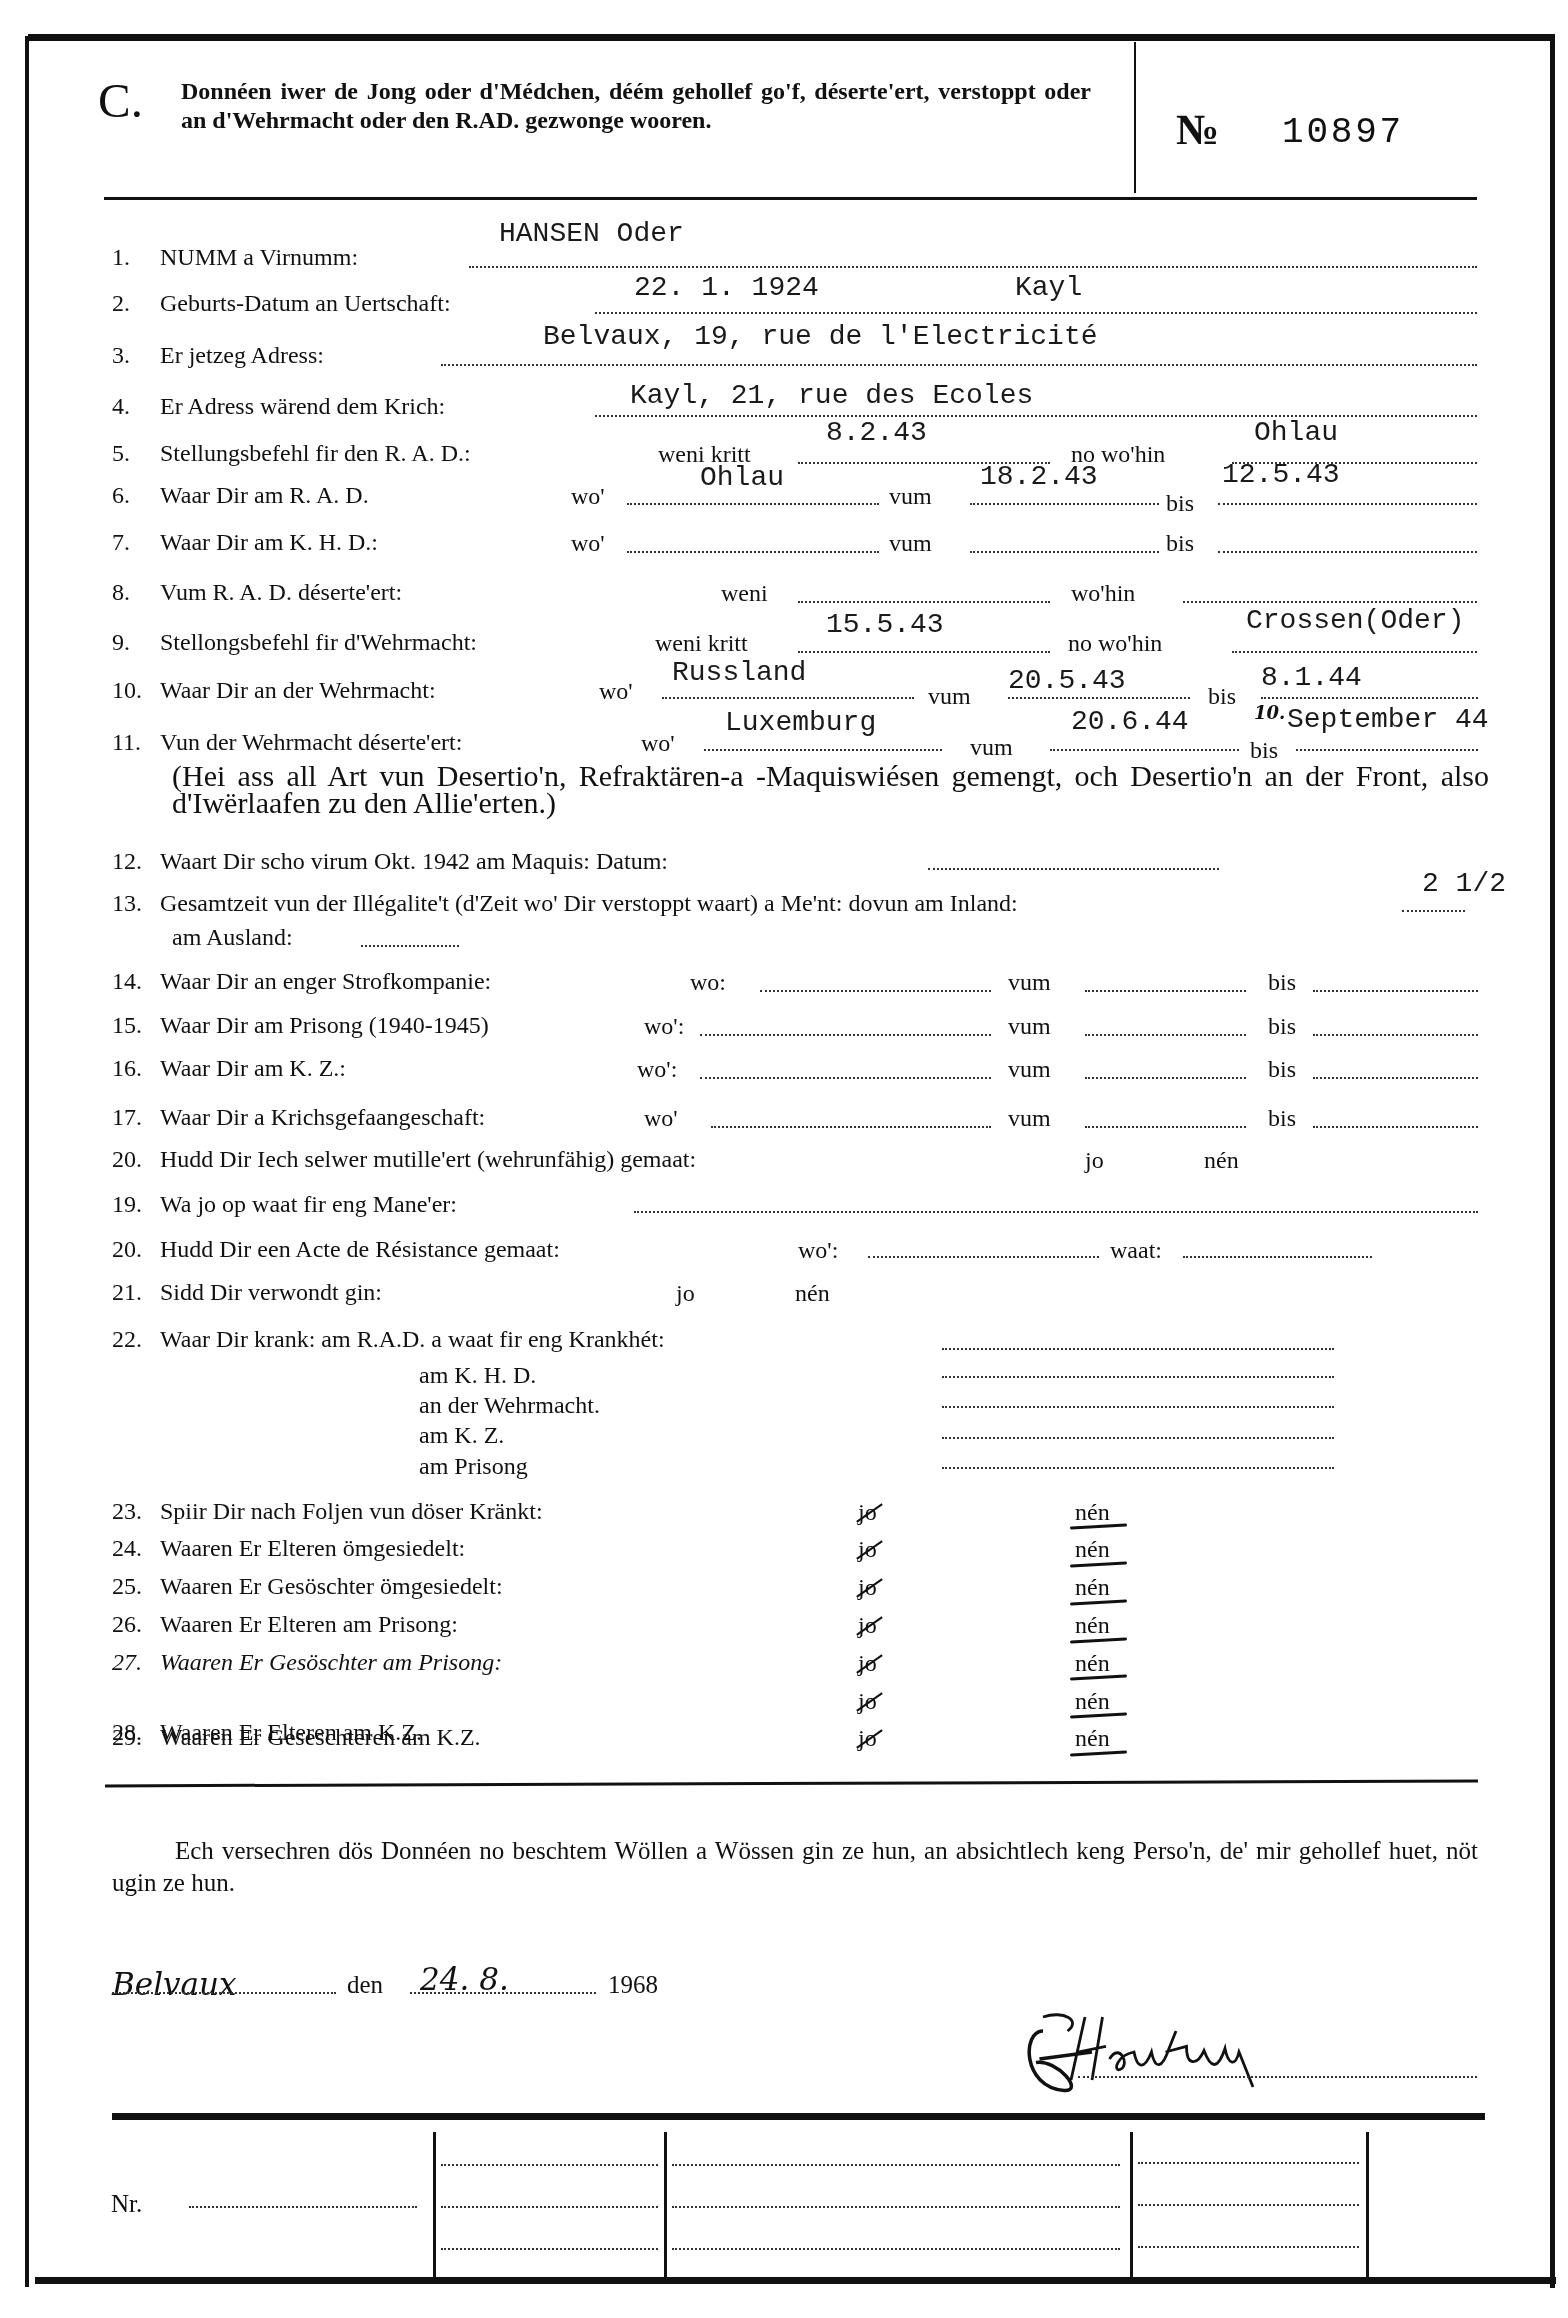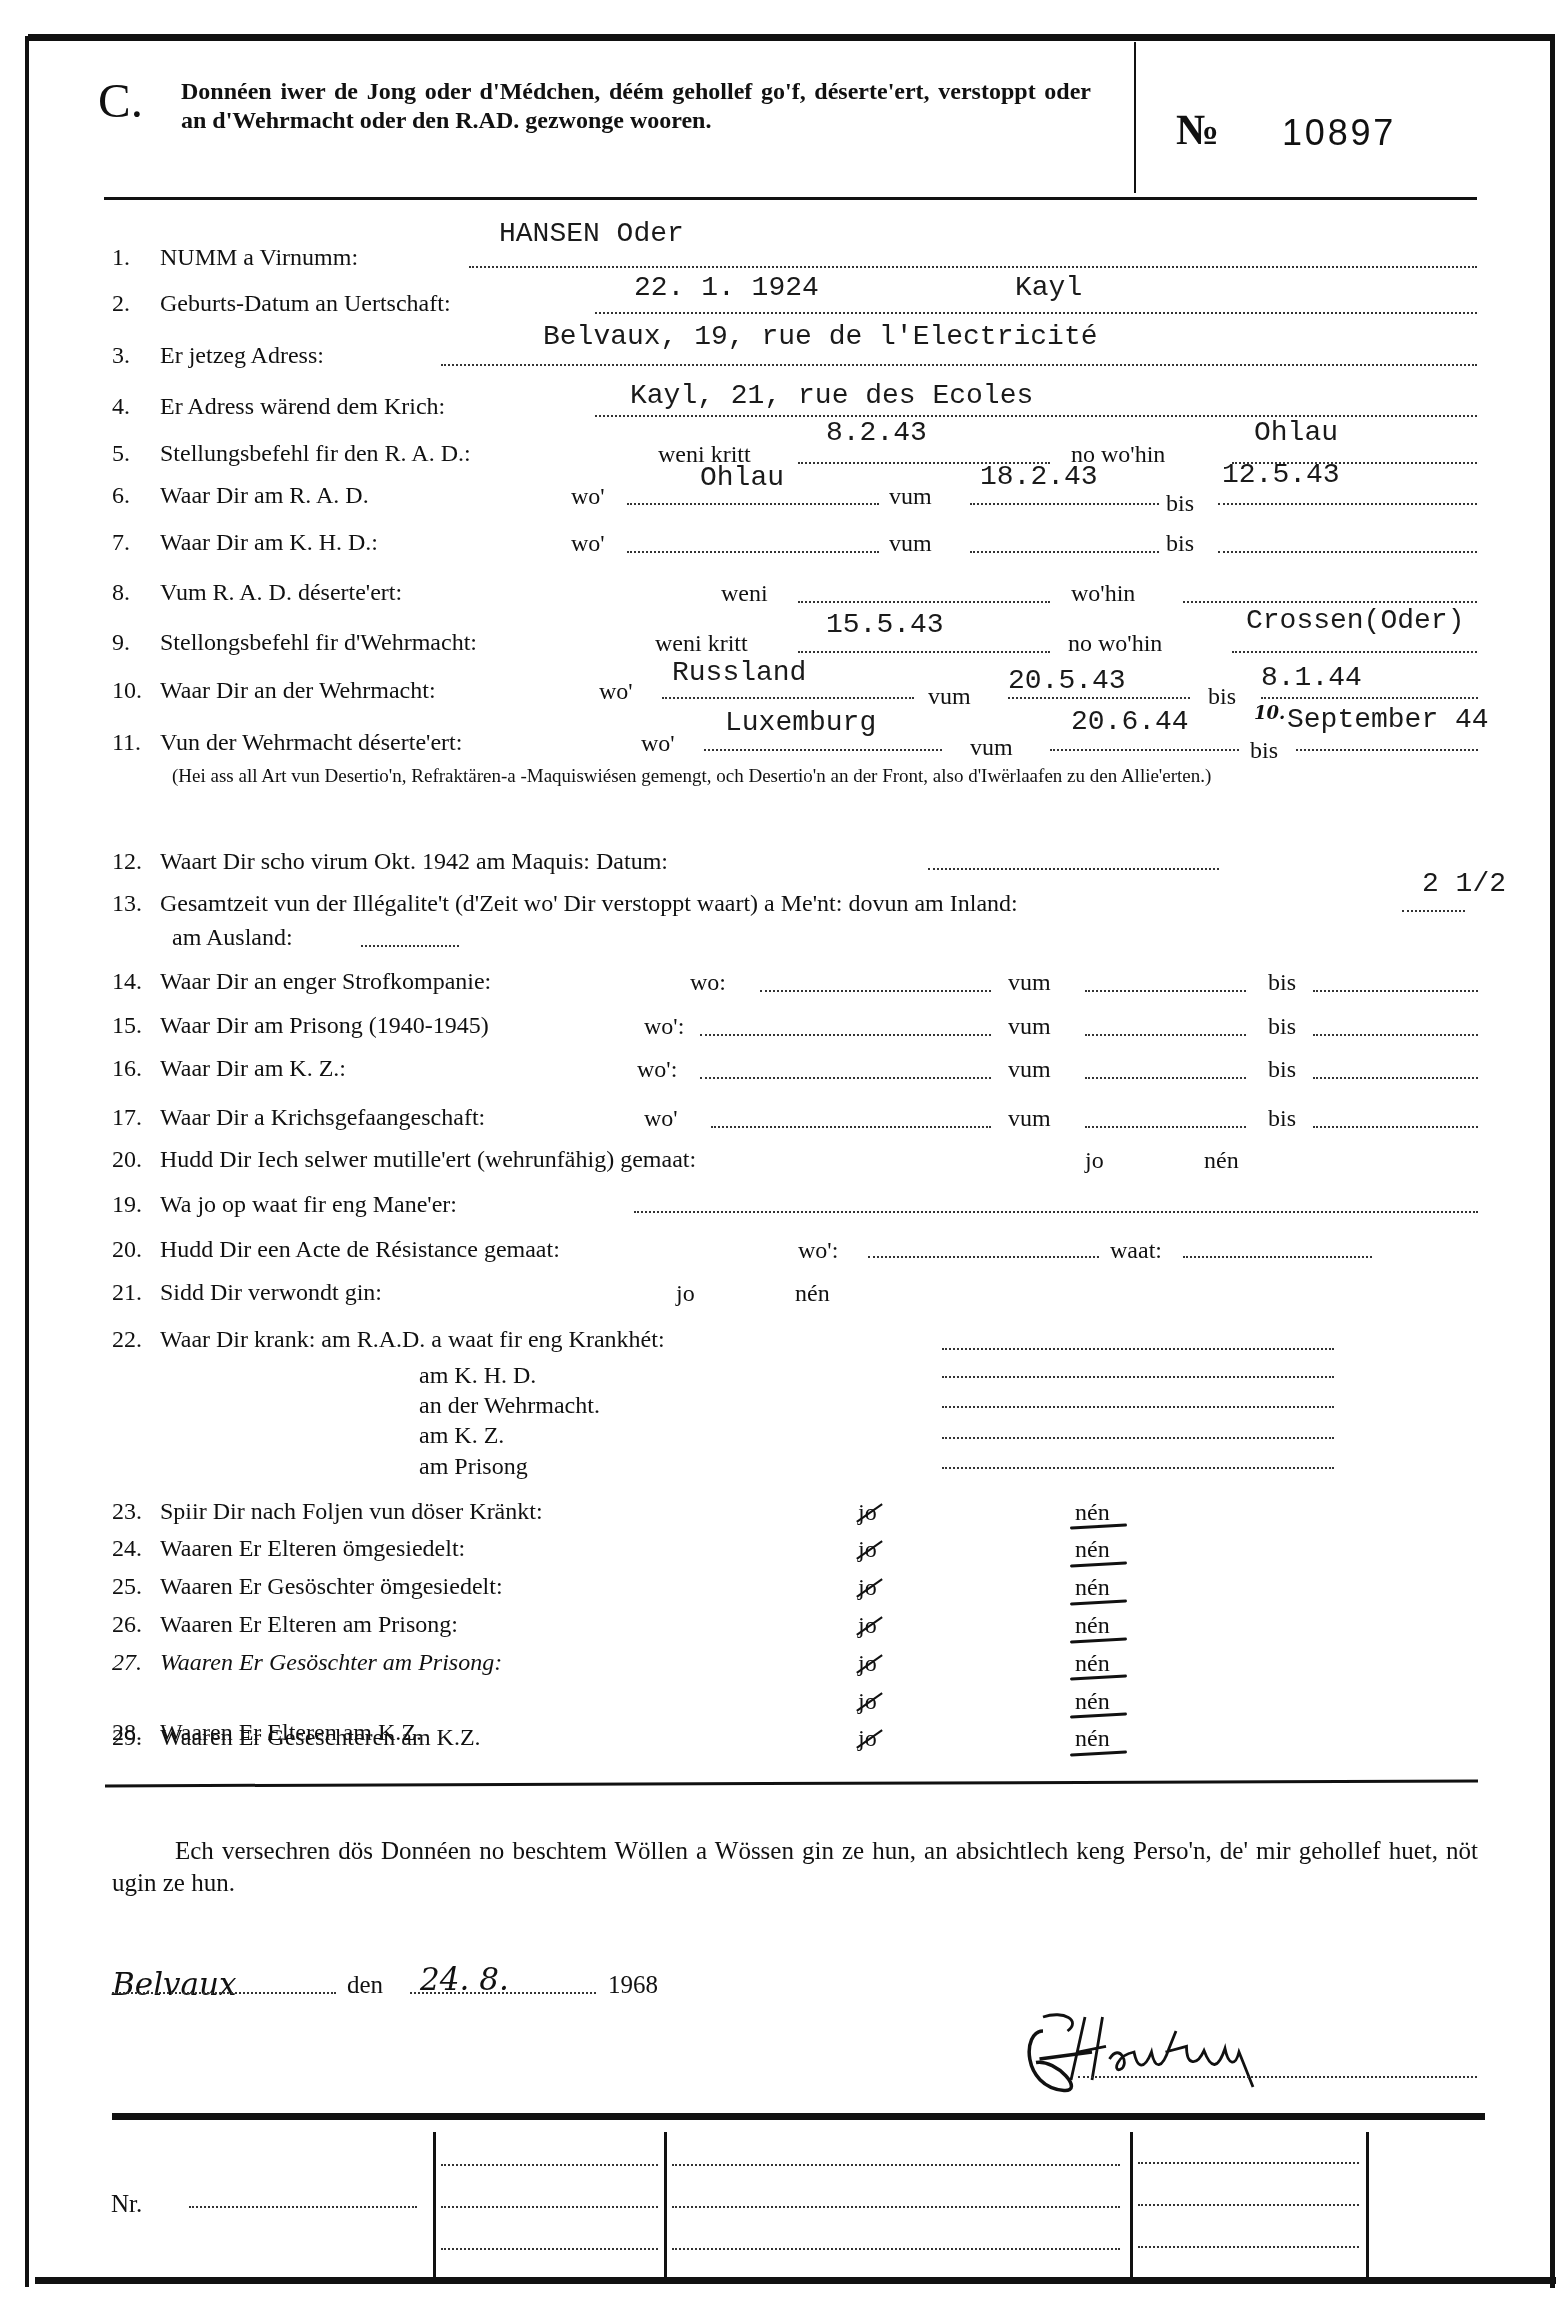--- a/index.html
+++ b/index.html
@@ -7,21 +7,21 @@
   .abs{position:absolute;}
   .frame-left{left:25px;top:36px;width:4.2px;height:2251px;background:#111;}
   .frame-right{left:1550px;top:39px;width:4.9px;height:2249px;background:#111;}
   .frame-top{left:28px;top:34px;width:1527px;height:7px;background:#111;}
   .frame-bottom{left:35px;top:2277px;width:1521px;height:7px;background:#111;}
   .hdr-div{left:1134px;top:42px;width:2.1px;height:151px;background:#111;}
   .hdr-line{left:104px;top:197px;width:1373px;height:2.8px;background:#111;}
   .sec-letter{left:98px;top:76px;font-size:49px;line-height:1;}
   .hdr-text{left:181px;top:77px;width:910px;font-size:24px;line-height:29px;font-weight:bold;text-align:justify;}
   .num-label{left:1176px;top:105px;font-size:43px;font-weight:bold;}
-  .num-value{left:1282px;top:112px;font-family:Liberation Sans, sans-serif;font-size:36px;letter-spacing:2.8px;}
+  .num-value{left:1282px;top:112px;font-family:Liberation Mono, monospace;font-size:36px;letter-spacing:2.8px;}
   .row{position:absolute;left:112px;font-size:24px;line-height:1;white-space:nowrap;}
   .num{display:inline-block;width:48px;}
   .t{position:absolute;font-size:24px;white-space:nowrap;}
   .dots{position:absolute;height:0;border-bottom:2.1px dotted #333;}
   .tw{position:absolute;font-family:"Liberation Mono","DejaVu Sans Mono",monospace;font-size:28px;white-space:nowrap;color:#1a1a1a;}
   .hand{position:absolute;font-family:"DejaVu Serif",serif;font-style:italic;font-size:28px;white-space:nowrap;}
   .struck{position:absolute;font-size:24px;}
   .struck::after{content:"";position:absolute;left:-4.2px;top:12.6px;width:31px;height:2.1px;background:#111;transform:rotate(-35deg);}
   .uline{position:absolute;height:2.8px;background:#111;border-radius:1.4px;}
   .sep{left:105px;top:1782px;width:1373px;height:2.8px;background:#111;transform:rotate(-0.2deg);}
@@ -140,21 +140,21 @@
 <div class="t" style="left:641px;top:730px">wo'</div>
 <div class="dots" style="left:704px;top:749px;width:238px"></div>
 <div class="tw" style="left:725px;top:707px">Luxemburg</div>
 <div class="t" style="left:970px;top:734px">vum</div>
 <div class="dots" style="left:1050px;top:749px;width:189px"></div>
 <div class="tw" style="left:1071px;top:706px">20.6.44</div>
 <div class="t" style="left:1250px;top:737px">bis</div>
 <div class="hand" style="left:1254px;top:702px;font-size:18px;font-weight:bold">10.</div>
 <div class="dots" style="left:1296px;top:749px;width:182px"></div>
 <div class="tw" style="left:1287px;top:704px">September 44</div>
-<div class="t" style="left:172px;top:762px;width:1317px;white-space:normal;line-height:27px;font-size:19px;text-align:justify">(Hei ass all Art vun Desertio'n, Refraktären-a -Maquiswiésen gemengt, och Desertio'n an der Front, also d'Iwërlaafen zu den Allie'erten.)</div>
+<div class="t" style="left:172px;top:762px;width:1317px;white-space:normal;line-height:27px;font-size:30px;text-align:justify">(Hei ass all Art vun Desertio'n, Refraktären-a -Maquiswiésen gemengt, och Desertio'n an der Front, also d'Iwërlaafen zu den Allie'erten.)</div>
 
 <div class="row" style="top:849px">
   <span class="num">12.</span><span>Waart Dir scho virum Okt. 1942 am Maquis: Datum:</span>
 </div>
 <div class="dots" style="left:928px;top:868px;width:291px"></div>
 
 <div class="row" style="top:891px">
   <span class="num">13.</span><span>Gesamtzeit vun der Illégalite't (d'Zeit wo' Dir verstoppt waart) a Me'nt: dovun am Inland:</span>
 </div>
 <div class="dots" style="left:1402px;top:910px;width:63px"></div>

